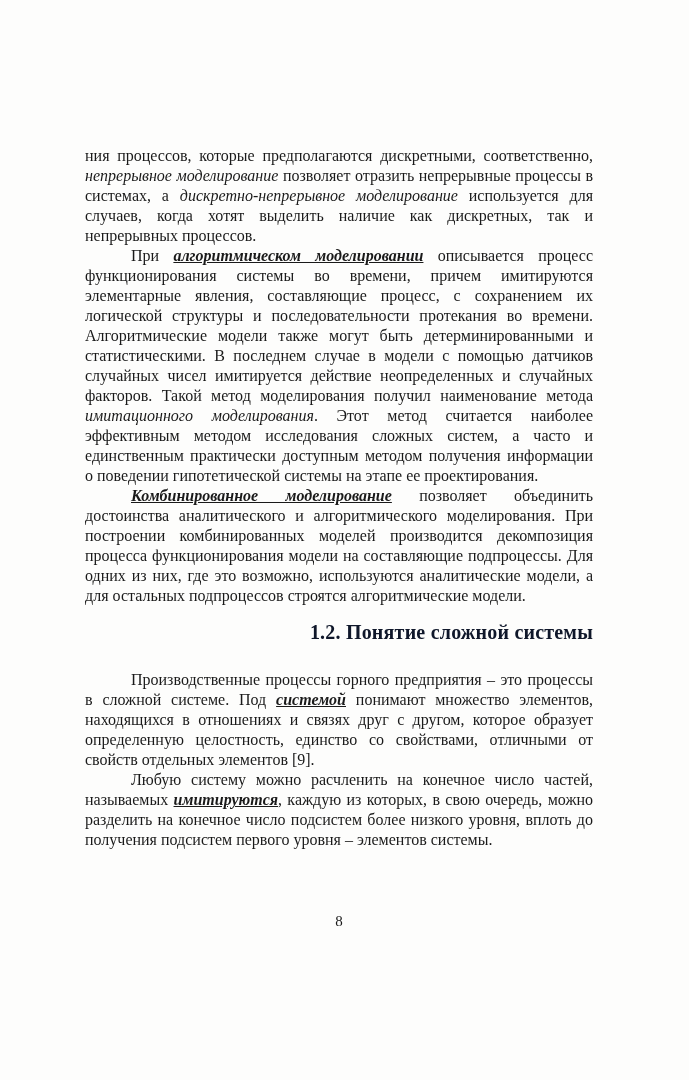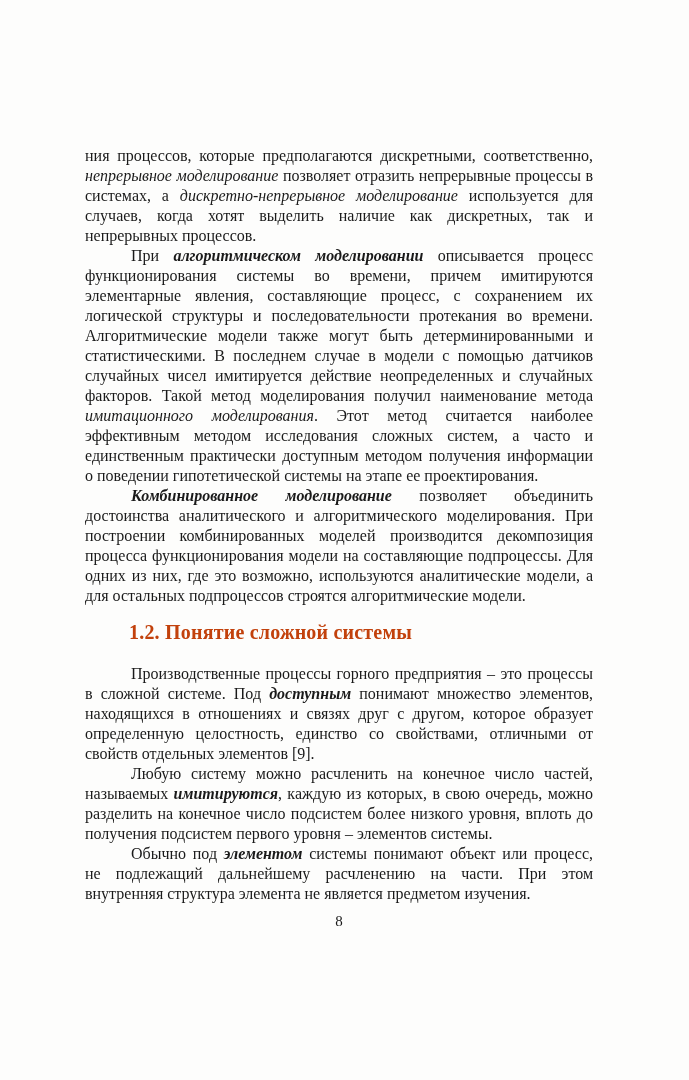--- a/index.html
+++ b/index.html
@@ -37,29 +37,30 @@
   }
   .page-text p.para.no-indent {
     text-indent: 0;
   }
   .page-text .it {
     font-style: italic;
   }
   .page-text .bi {
     font-style: italic;
     font-weight: bold;
+    text-decoration: underline;
   }
   .section-heading {
     font-family: "Liberation Serif", serif;
     font-size: 20px;
     font-weight: bold;
-    color: #c2410c;
-    margin: 16px 0 22px 0;
+    color: #0f172a;
+    margin: 16px 0 28px 0;
     padding-left: 44px;
-    text-align: left;
+    text-align: right;
     letter-spacing: 0.2px;
   }
   .page-footer {
     position: absolute;
     left: 85px;
     top: 913px;
     width: 508px;
     text-align: center;
     font-family: "Liberation Serif", serif;
     font-size: 15px;
@@ -68,20 +69,19 @@
 </style>
 </head>
 <body>
 
 <div class="scan-page">
   <main class="page-text">
       <p class="para no-indent"><span>ния процессов, которые предполагаются дискретными, соответственно, </span><span class="it">непрерывное моделирование</span><span> позволяет отразить непрерывные процессы в системах, а </span><span class="it">дискретно-непрерывное моделирование</span><span> используется для случаев, когда хотят выделить наличие как дискретных, так и непрерывных процессов.</span></p>
       <p class="para"><span>При </span><span class="bi">алгоритмическом моделировании</span><span> описывается процесс функционирования системы во времени, причем имитируются элементарные явления, составляющие процесс, с сохранением их логической структуры и последовательности протекания во времени. Алгоритмические модели также могут быть детерминированными и статистическими. В последнем случае в модели с помощью датчиков случайных чисел имитируется действие неопределенных и случайных факторов. Такой метод моделирования получил наименование метода </span><span class="it">имитационного моделирования</span><span>. Этот метод считается наиболее эффективным методом исследования сложных систем, а часто и единственным практически доступным методом получения информации о поведении гипотетической системы на этапе ее проектирования.</span></p>
       <p class="para"><span class="bi">Комбинированное моделирование</span><span> позволяет объединить достоинства аналитического и алгоритмического моделирования. При построении комбинированных моделей производится декомпозиция процесса функционирования модели на составляющие подпроцессы. Для одних из них, где это возможно, используются аналитические модели, а для остальных подпроцессов строятся алгоритмические модели.</span></p>
       <h2 class="section-heading">1.2. Понятие сложной системы</h2>
-      <p class="para"><span>Производственные процессы горного предприятия – это процессы в сложной системе. Под </span><span class="bi">доступным</span><span> понимают множество элементов, находящихся в отношениях и связях друг с другом, которое образует определенную целостность, единство со свойствами, отличными от свойств отдельных элементов [9].</span></p>
+      <p class="para"><span>Производственные процессы горного предприятия – это процессы в сложной системе. Под </span><span class="bi">системой</span><span> понимают множество элементов, находящихся в отношениях и связях друг с другом, которое образует определенную целостность, единство со свойствами, отличными от свойств отдельных элементов [9].</span></p>
       <p class="para"><span>Любую систему можно расчленить на конечное число частей, называемых </span><span class="bi">имитируются</span><span>, каждую из которых, в свою очередь, можно разделить на конечное число подсистем более низкого уровня, вплоть до получения подсистем первого уровня – элементов системы.</span></p>
-      <p class="para"><span>Обычно под </span><span class="bi">элементом</span><span> системы понимают объект или процесс, не подлежащий дальнейшему расчленению на части. При этом внутренняя структура элемента не является предметом изучения.</span></p>
     </main>
   <footer class="page-footer">
     <span>8</span>
   </footer>
 </div>
 
 </body></html>

